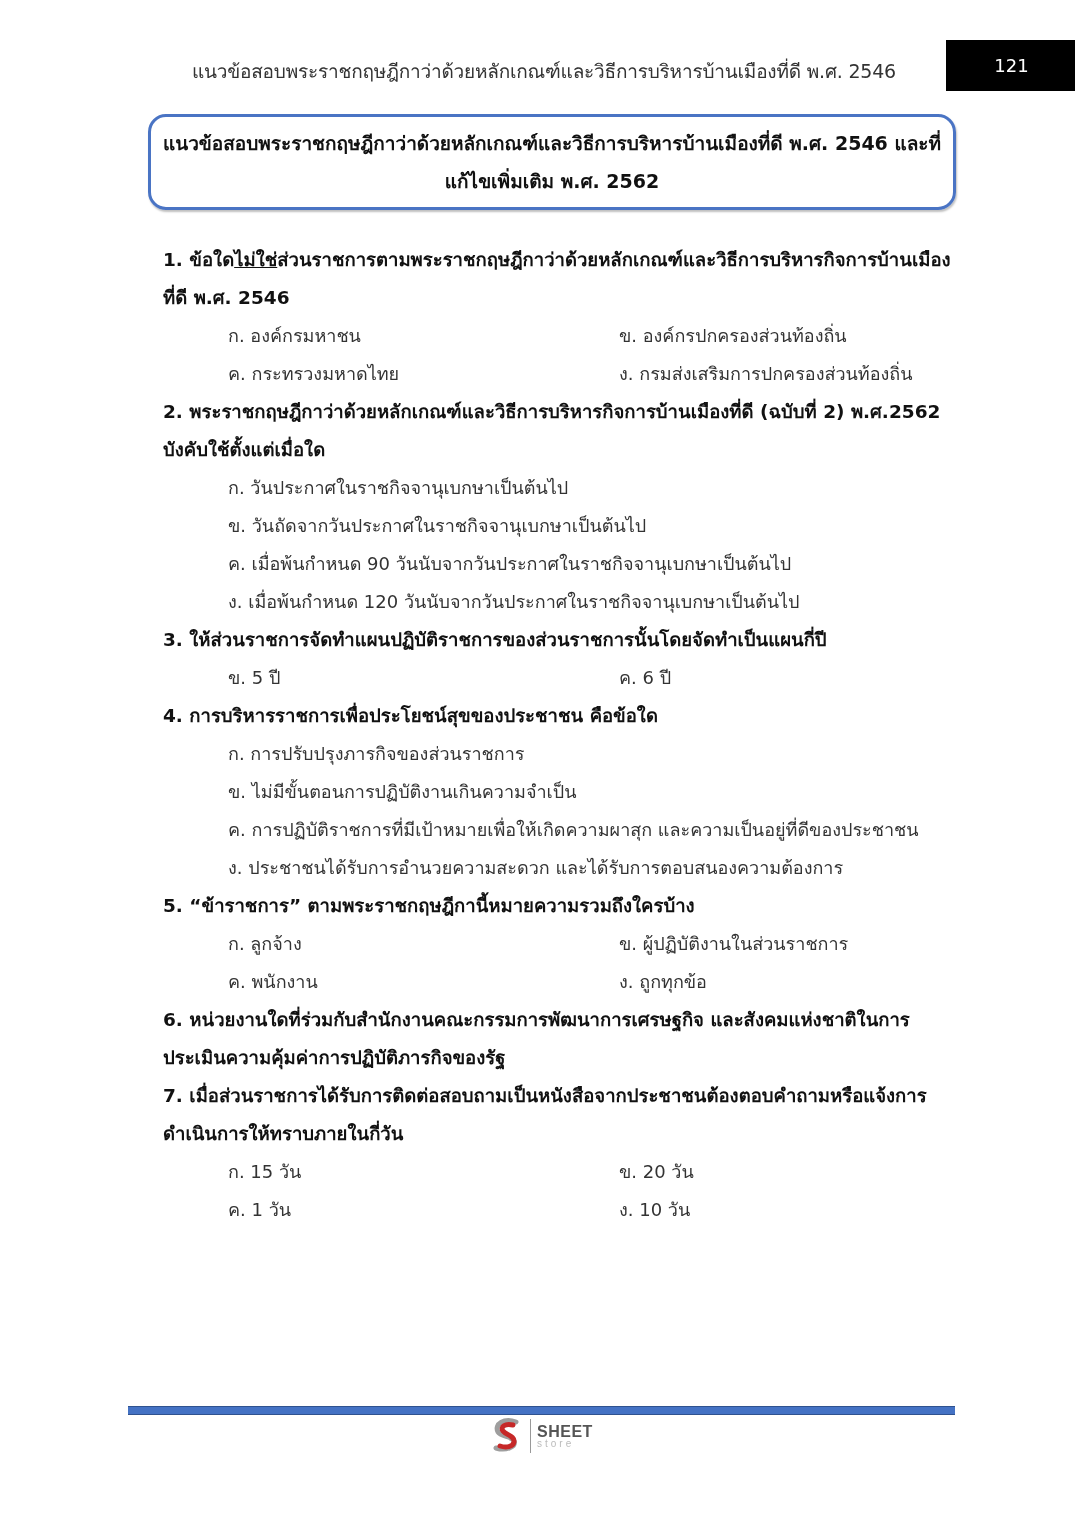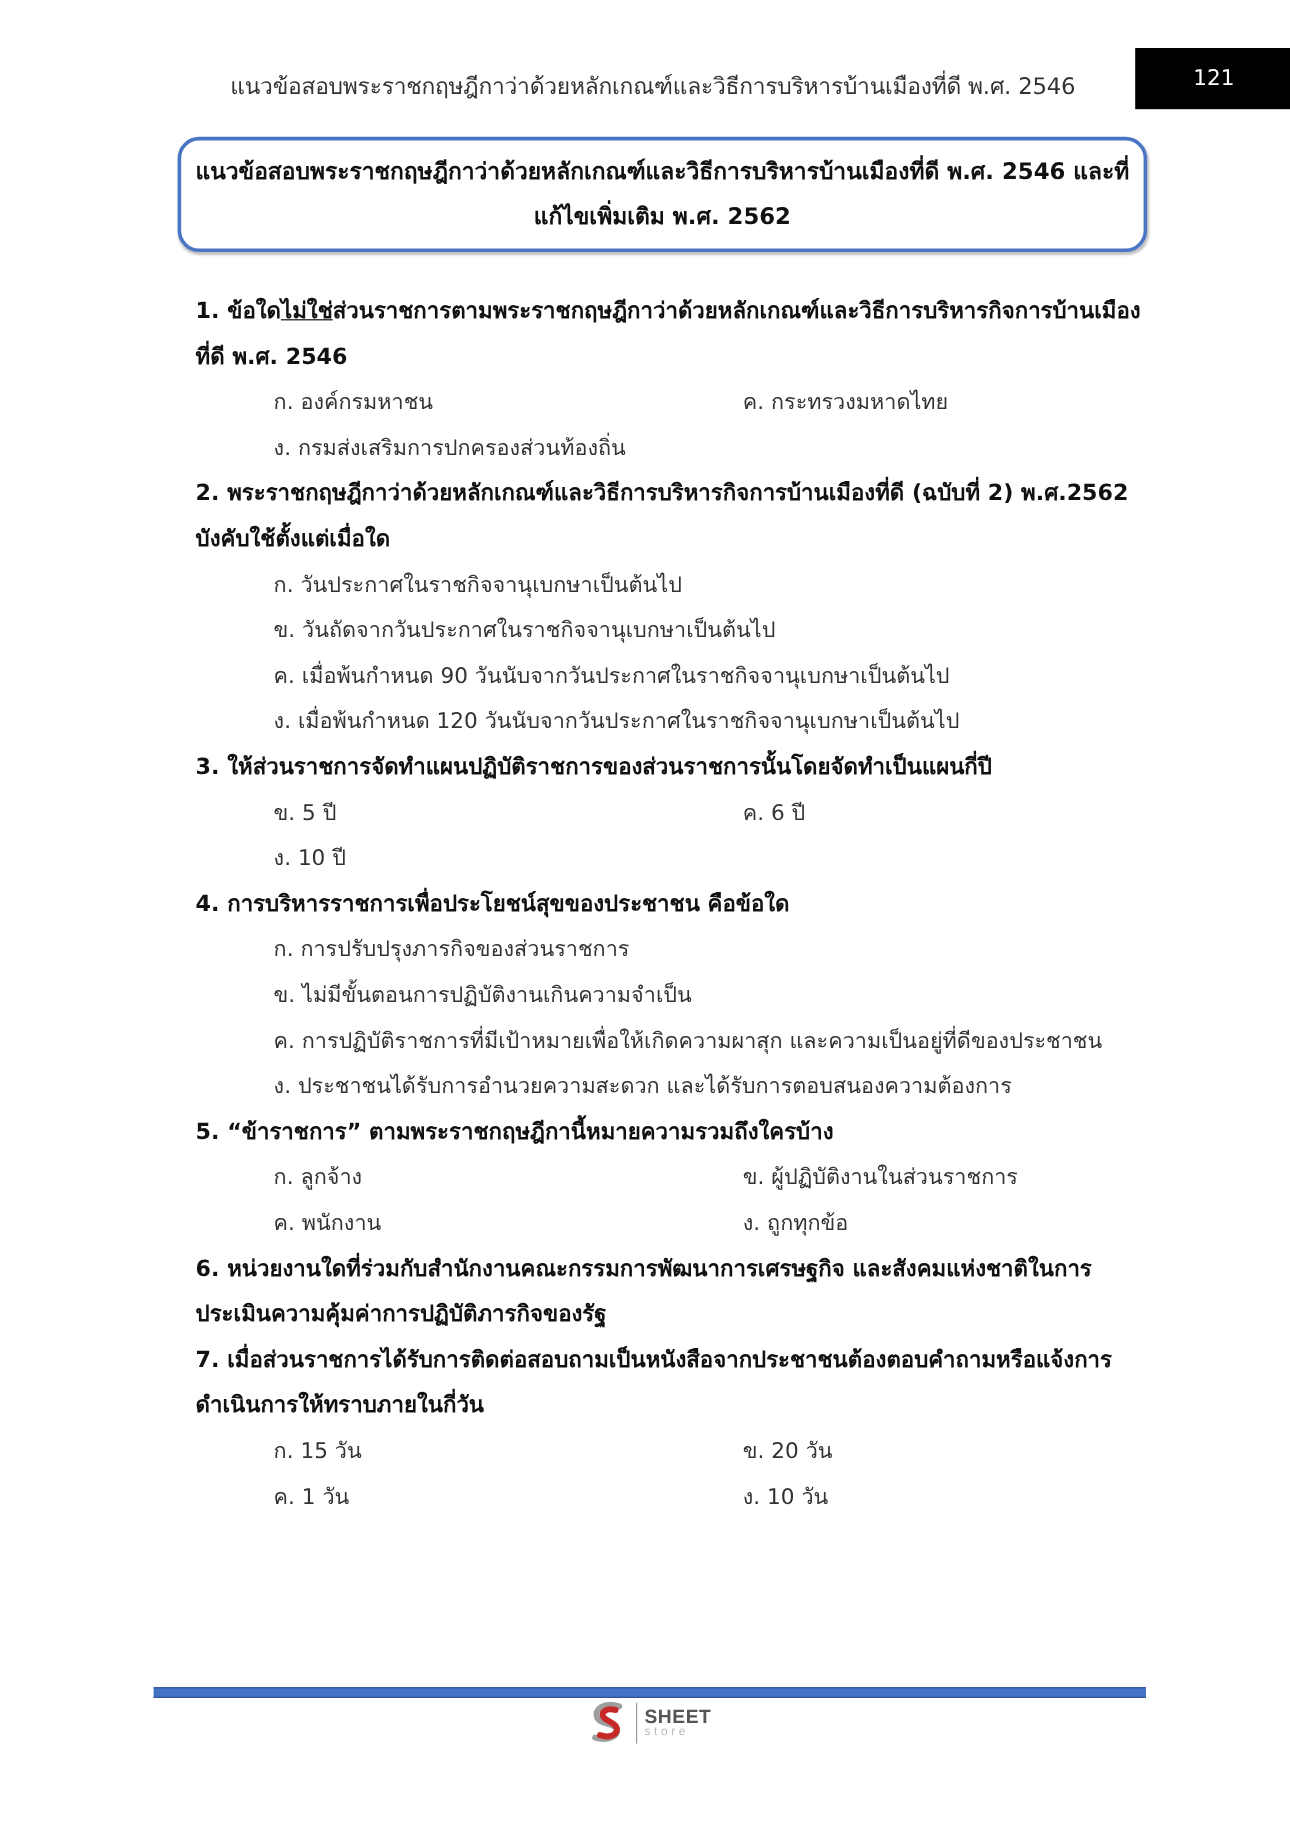--- a/index.html
+++ b/index.html
@@ -45,20 +45,21 @@
   <div>แก้ไขเพิ่มเติม พ.ศ. 2562</div>
 </div>
 
 <div class="content">
 
   <div>
     <div class="q"><span>1. ข้อใด</span><u>ไม่ใช่</u><span>ส่วนราชการตามพระราชกฤษฎีกาว่าด้วยหลักเกณฑ์และวิธีการบริหารกิจการบ้านเมือง</span></div>
     <div class="q">ที่ดี พ.ศ. 2546</div>
     <div class="opts">
       <div class="opt">ก. องค์กรมหาชน</div>
+      <div class="opt">ข. องค์กรปกครองส่วนท้องถิ่น</div>
       <div class="opt">ค. กระทรวงมหาดไทย</div>
       <div class="opt">ง. กรมส่งเสริมการปกครองส่วนท้องถิ่น</div>
     </div>
   </div>
 
   <div>
     <div class="q">2. พระราชกฤษฎีกาว่าด้วยหลักเกณฑ์และวิธีการบริหารกิจการบ้านเมืองที่ดี (ฉบับที่ 2) พ.ศ.2562</div>
     <div class="q">บังคับใช้ตั้งแต่เมื่อใด</div>
     <div class="opts single">
       <div class="opt">ก. วันประกาศในราชกิจจานุเบกษาเป็นต้นไป</div>
@@ -66,21 +67,20 @@
       <div class="opt">ค. เมื่อพ้นกำหนด 90 วันนับจากวันประกาศในราชกิจจานุเบกษาเป็นต้นไป</div>
       <div class="opt">ง. เมื่อพ้นกำหนด 120 วันนับจากวันประกาศในราชกิจจานุเบกษาเป็นต้นไป</div>
     </div>
   </div>
 
   <div>
     <div class="q">3. ให้ส่วนราชการจัดทำแผนปฏิบัติราชการของส่วนราชการนั้นโดยจัดทำเป็นแผนกี่ปี</div>
     <div class="opts">
       <div class="opt">ข. 5 ปี</div>
       <div class="opt">ค. 6 ปี</div>
-      <div class="opt">ง. 10 ปี</div>
     </div>
   </div>
 
   <div>
     <div class="q">4. การบริหารราชการเพื่อประโยชน์สุขของประชาชน คือข้อใด</div>
     <div class="opts single">
       <div class="opt">ก. การปรับปรุงภารกิจของส่วนราชการ</div>
       <div class="opt">ข. ไม่มีขั้นตอนการปฏิบัติงานเกินความจำเป็น</div>
       <div class="opt">ค. การปฏิบัติราชการที่มีเป้าหมายเพื่อให้เกิดความผาสุก  และความเป็นอยู่ที่ดีของประชาชน</div>
       <div class="opt">ง. ประชาชนได้รับการอำนวยความสะดวก  และได้รับการตอบสนองความต้องการ</div>

